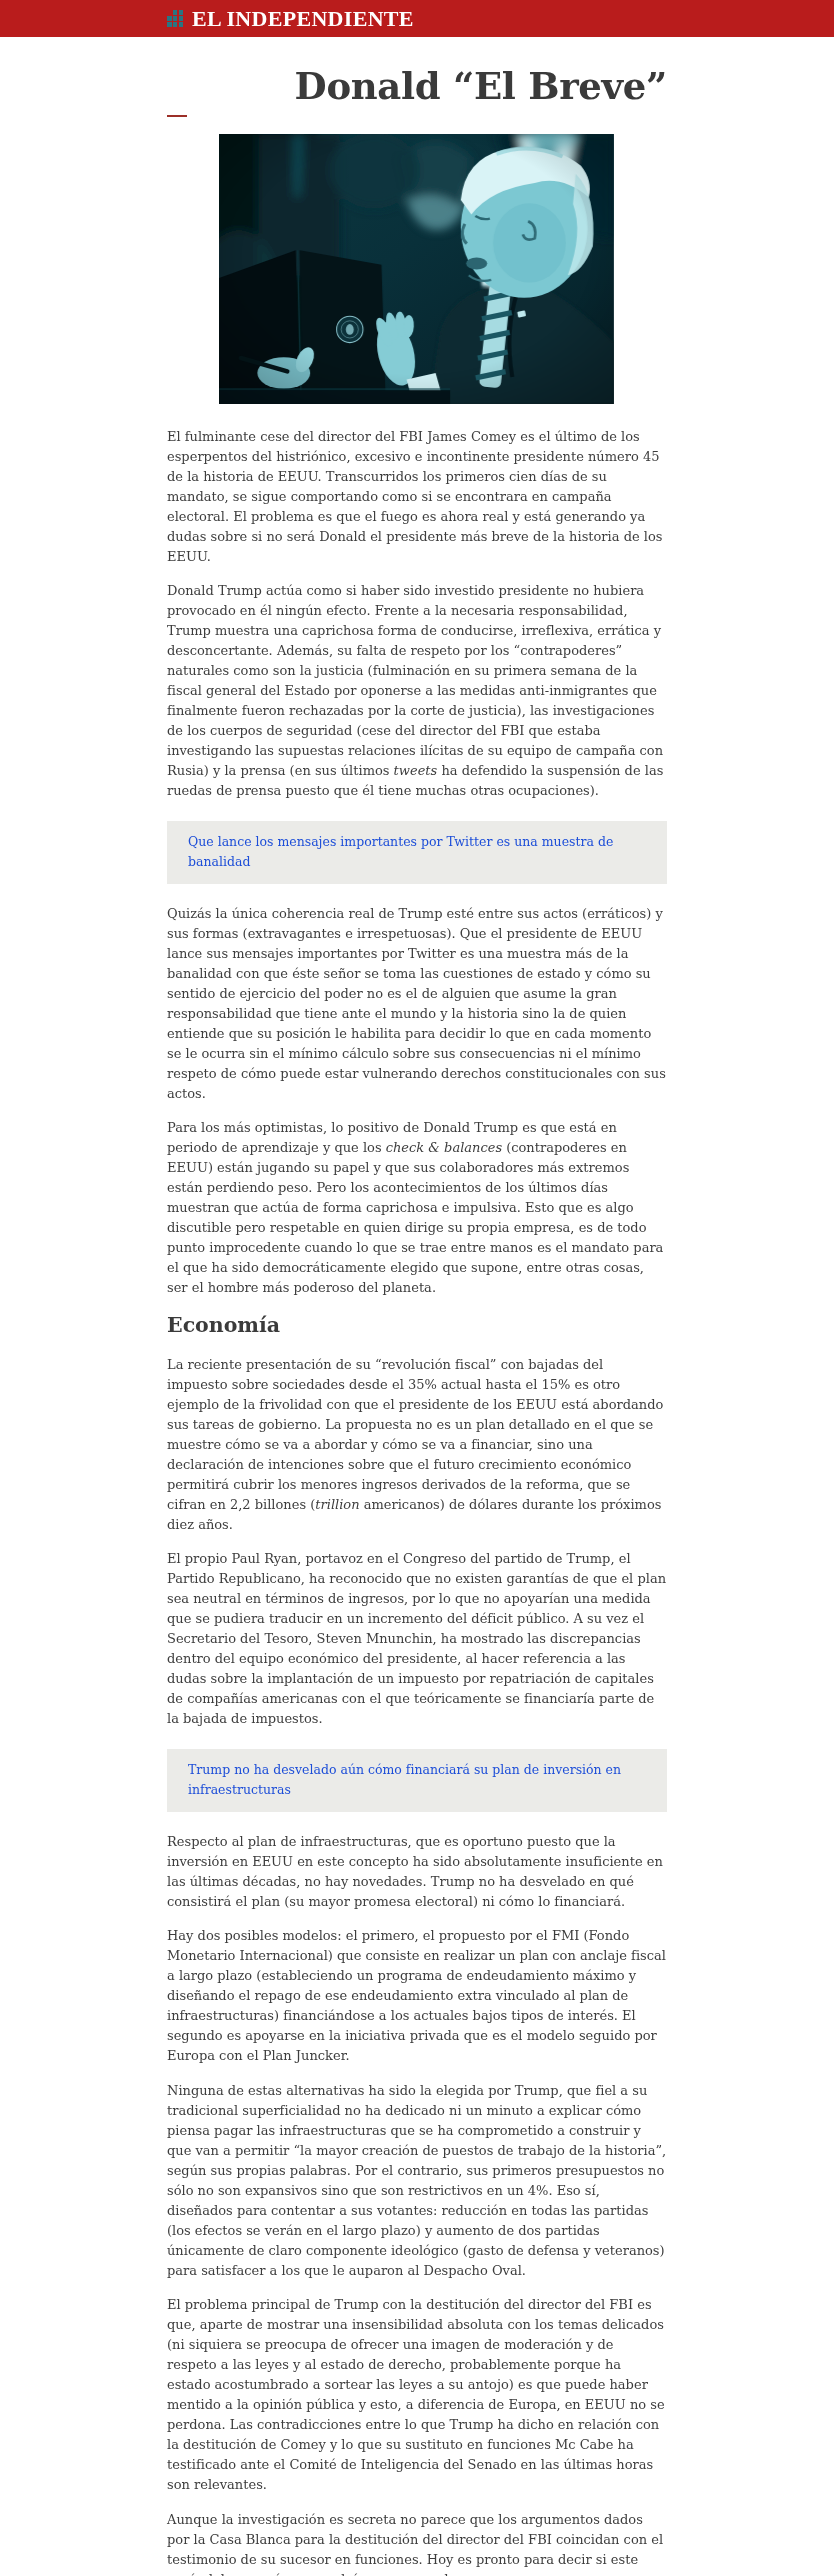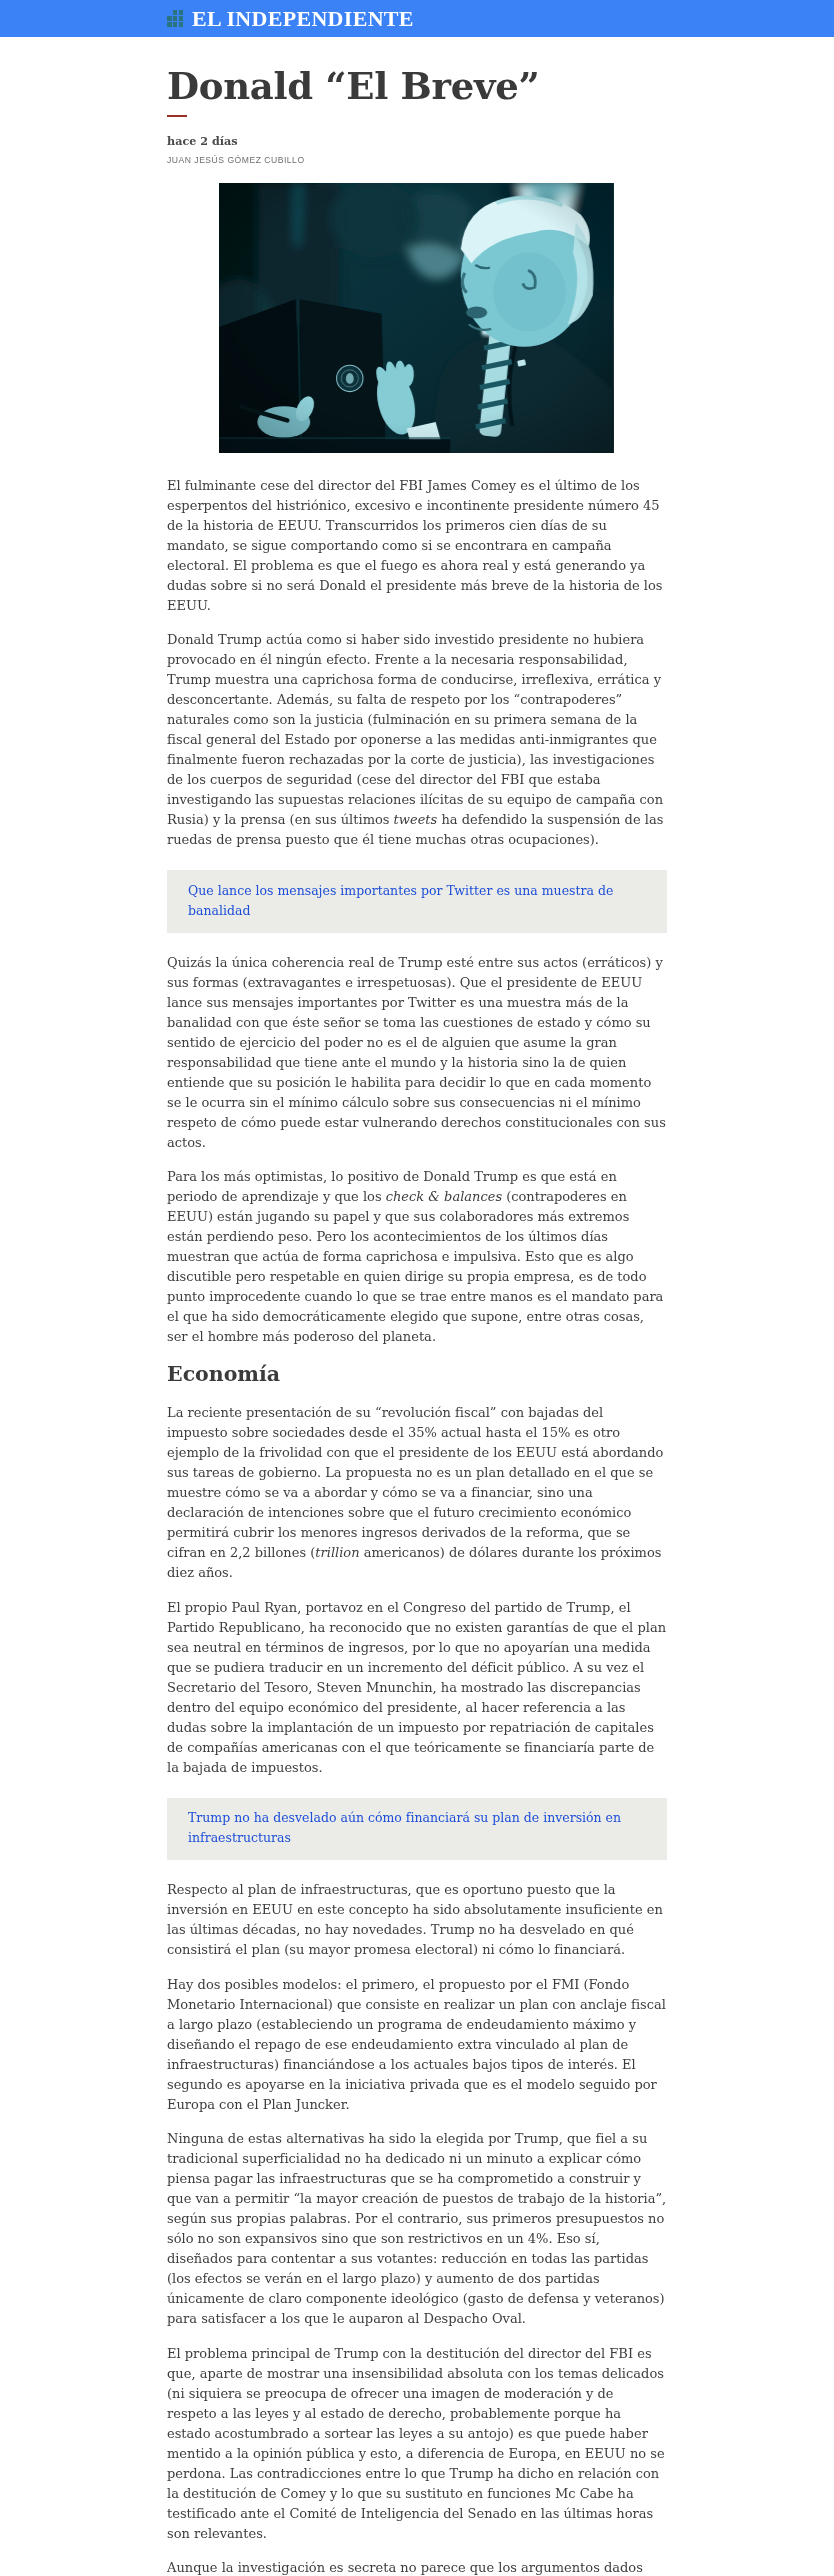--- a/index.html
+++ b/index.html
@@ -1,30 +1,30 @@
 <!DOCTYPE html>
 <html lang="es" style="font-size:10.6px"><head>
 <meta charset="utf-8">
 <style>
   html,body { margin:0; padding:0; background:#ffffff; }
   body { width:834px; margin:0 auto; font-family:"DejaVu Serif", serif; color:#3d3d3d; }
 
   
-  .site-header { background:#3b82f6; height:37px; }
+  .site-header { background:#b91c1c; height:37px; }
   .header-inner { width:500px; margin:0 auto; height:100%; display:flex; align-items:center; gap:8.6px; }
   .brand { display:flex; align-items:center; gap:8.6px; text-decoration:none; cursor:pointer; }
   .logo-grid { display:grid; grid-template-columns:repeat(3,4.6px); grid-auto-rows:4.6px; gap:1.3px; }
   .logo-grid i { display:block; background:#2a7482; }
   .logo-grid i.blank { background:transparent; }
   .brand-name { color:#ffffff; font-family:"Liberation Serif", serif; font-weight:700; font-size:22px; letter-spacing:0.3px; line-height:1; padding-top:1.3px; }
 
   
   .container { width:500px; margin:0 auto; padding-top:29px; }
 
-  h1.article-title { margin:0; font-size:37px; line-height:1.12; font-weight:700; color:#3a3a3a; letter-spacing:-0.3px; }
+  h1.article-title { margin:0; font-size:37px; line-height:1.12; font-weight:700; color:#3a3a3a; letter-spacing:-0.3px;text-align:right; }
   .accent-dash { width:20px; height:2px; background:#9c2f28; margin-top:8px; }
 
   .meta { margin-top:17px; }
   .published { font-size:11.2px; font-weight:700; color:#4a4a4a; line-height:1.3; }
   .author { margin-top:6px; font-family:"Liberation Sans", sans-serif; font-size:8.6px; color:#6e6e6e; letter-spacing:0.5px; line-height:1.3; }
 
   figure.photo { margin:17px 0 0 52px; width:395px; height:270px; padding:0; }
   figure.photo svg { display:block; }
 
   .article-body { margin-top:22.4px; }
@@ -52,24 +52,20 @@
       </span>
       <span class="brand-name">EL INDEPENDIENTE</span>
     </a>
   </div>
 </header>
 
 <main class="container">
   <h1 class="article-title">Donald “El Breve”</h1>
   <div class="accent-dash"></div>
 
-  <div class="meta">
-    <div class="published">hace 2 días</div>
-    <div class="author">JUAN JESÚS GÓMEZ CUBILLO</div>
-  </div>
 
   <figure class="photo">
     <svg width="395" height="270" viewBox="0 0 598 409" role="img" aria-label="Donald Trump, en duotono turquesa, sostiene una carpeta negra con el sello presidencial rodeado de otras personas">
       <defs>
         <linearGradient id="bg" x1="0" y1="0" x2="1" y2="1">
           <stop offset="0" stop-color="#0c3841"></stop>
           <stop offset="0.45" stop-color="#09303a"></stop>
           <stop offset="1" stop-color="#051e25"></stop>
         </linearGradient>
         <radialGradient id="vig" cx="0.5" cy="0.45" r="0.8">

